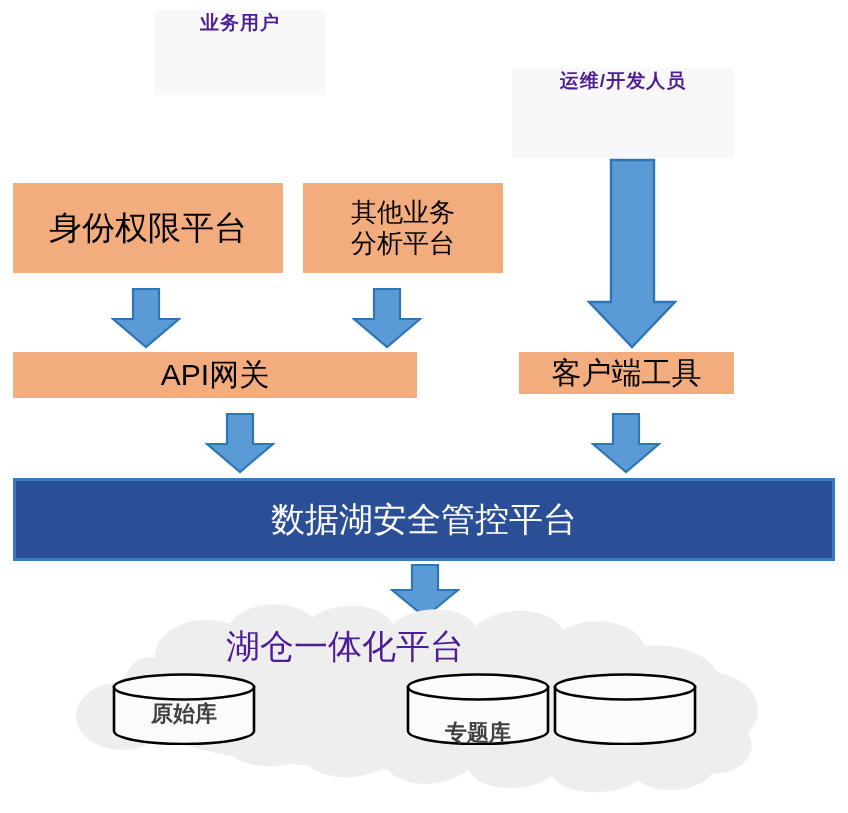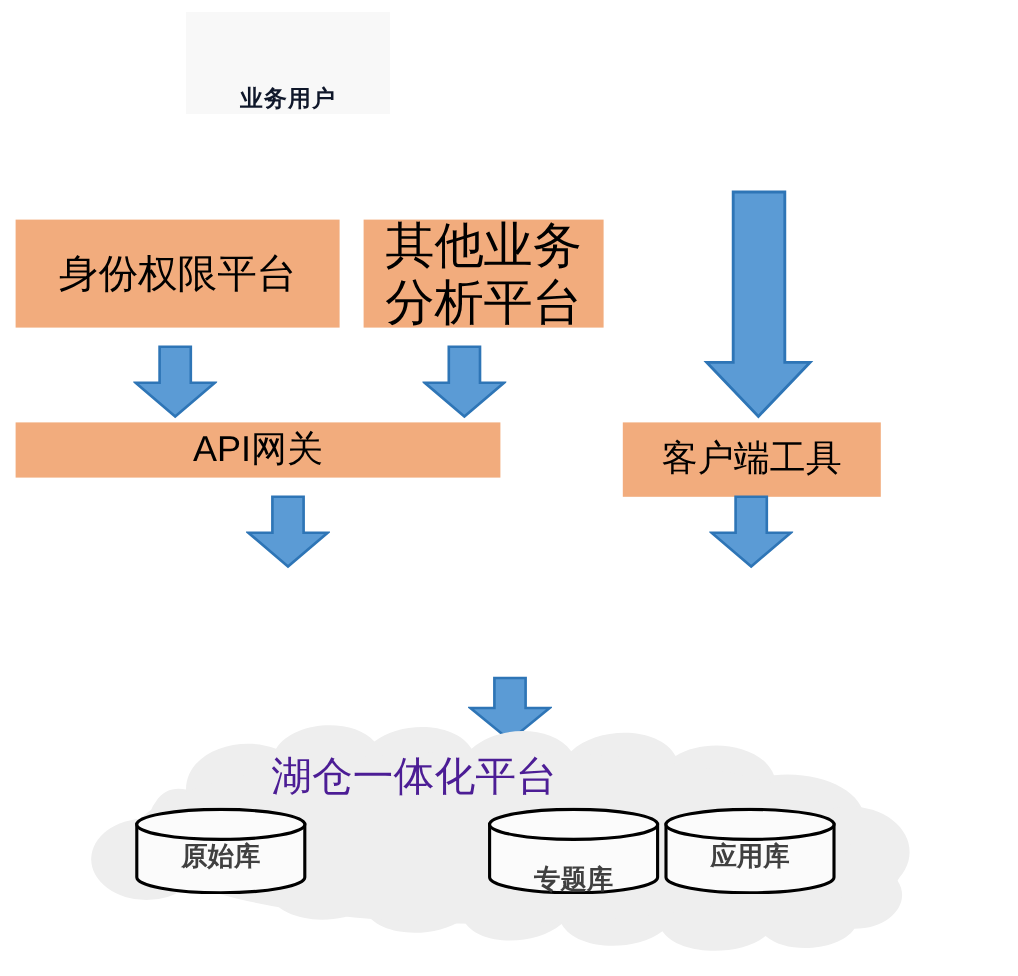--- a/index.html
+++ b/index.html
@@ -16,23 +16,23 @@
     height: 813px;
     background: #ffffff;
     overflow: hidden;
   }
 
   
   .actor-box {
     position: absolute;
     background: #f8f8f8;
     display: flex;
-    align-items: flex-end;
+    align-items: flex-start;
     justify-content: center;
-    color: #0f172a;
+    color: #4c1d95;
     font-weight: bold;
     letter-spacing: 1px;
   }
 
   
   .orange-box {
     position: absolute;
     background: #f2ac7d;
     display: flex;
     align-items: center;
@@ -90,38 +90,44 @@
 </style>
 </head>
 <body>
 
 <div id="canvas">
 
   <div class="actor-box" style="left:155px; top:10px; width:170px; height:85px; font-size:19px;">
     <span>业务用户</span>
   </div>
 
+  <div class="actor-box" style="left:512px; top:68px; width:222px; height:90px; font-size:19px;">
+    <span>运维/开发人员</span>
+  </div>
 
   <div class="orange-box" style="left:13px; top:183px; width:270px; height:90px; font-size:33px;">
     <span>身份权限平台</span>
   </div>
 
-  <div class="orange-box" style="left:303px; top:183px; width:200px; height:90px; font-size:41px; white-space:pre-line;">
+  <div class="orange-box" style="left:303px; top:183px; width:200px; height:90px; font-size:26px; white-space:pre-line;">
     <span>其他业务
 分析平台</span>
   </div>
 
   <div class="orange-box" style="left:13px; top:352px; width:404px; height:46px; font-size:30px;">
     <span>API网关</span>
   </div>
 
-  <div class="orange-box" style="left:519px; top:352px; width:215px; height:62px; font-size:30px;">
+  <div class="orange-box" style="left:519px; top:352px; width:215px; height:42px; font-size:30px;">
     <span>客户端工具</span>
   </div>
 
+  <div class="blue-bar" style="left:13px; top:478px; width:822px; height:83px; font-size:34px;">
+    <span>数据湖安全管控平台</span>
+  </div>
 
   <div class="arrow" style="left:111px; top:287px; width:70px; height:62px;">
     <svg width="70" height="62" viewBox="0 0 70 62">
       <polygon points="22,2 48,2 48,32 68,32 35,60 2,32 22,32" fill="#5b9bd5" stroke="#2e75b6" stroke-width="2.2" stroke-linejoin="miter"></polygon>
     </svg>
   </div>
 
   <div class="arrow" style="left:352px; top:287px; width:70px; height:62px;">
     <svg width="70" height="62" viewBox="0 0 70 62">
       <polygon points="22,2 48,2 48,32 68,32 35,60 2,32 22,32" fill="#5b9bd5" stroke="#2e75b6" stroke-width="2.2" stroke-linejoin="miter"></polygon>
@@ -204,18 +210,15 @@
     <div class="cyl-label" style="top:26px; font-size:22px;margin-top:19px;">
       <span>专题库</span>
     </div>
   </div>
 
   <div class="cyl" style="left:553px; top:673px; width:144px; height:72px;">
     <svg width="144" height="72" viewBox="0 0 144 72">
       <path d="M2 14 L2 58 A70 13 0 0 0 142 58 L142 14 Z" fill="#fbfbfb" stroke="#000000" stroke-width="2.6"></path>
       <ellipse cx="72" cy="14" rx="70" ry="12.5" fill="#fbfbfb" stroke="#000000" stroke-width="2.6"></ellipse>
     </svg>
-    <div class="cyl-label" style="top:26px; font-size:22px;">
-      <span>应用库</span>
-    </div>
   </div>
 
 </div>
 
 </body></html>

